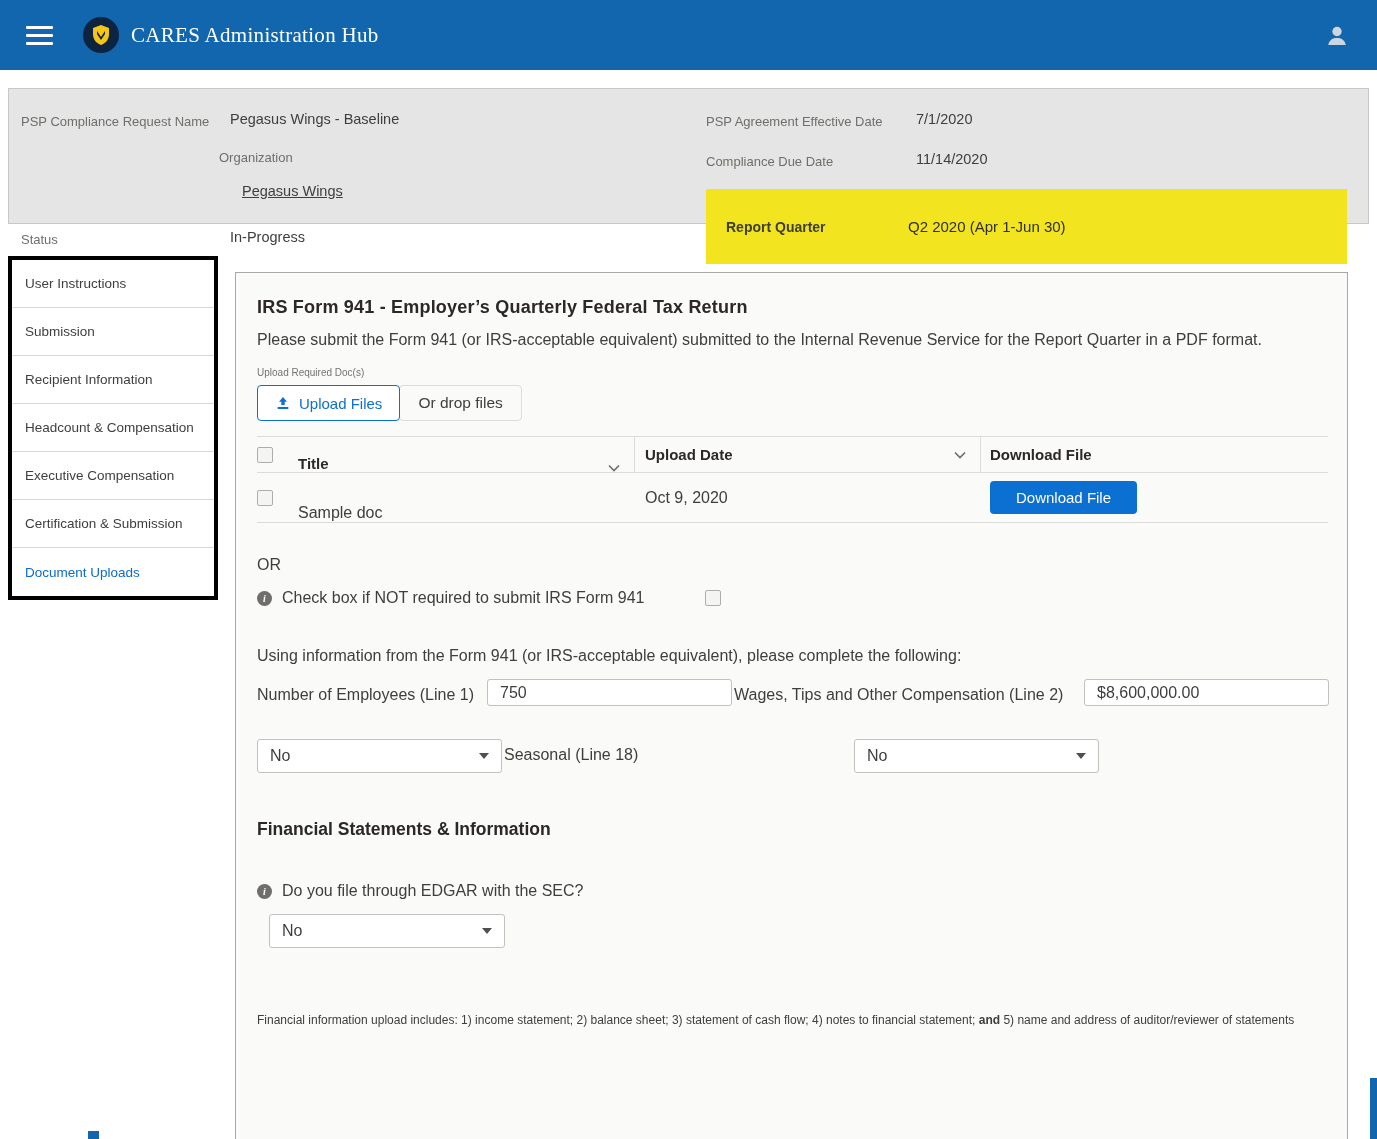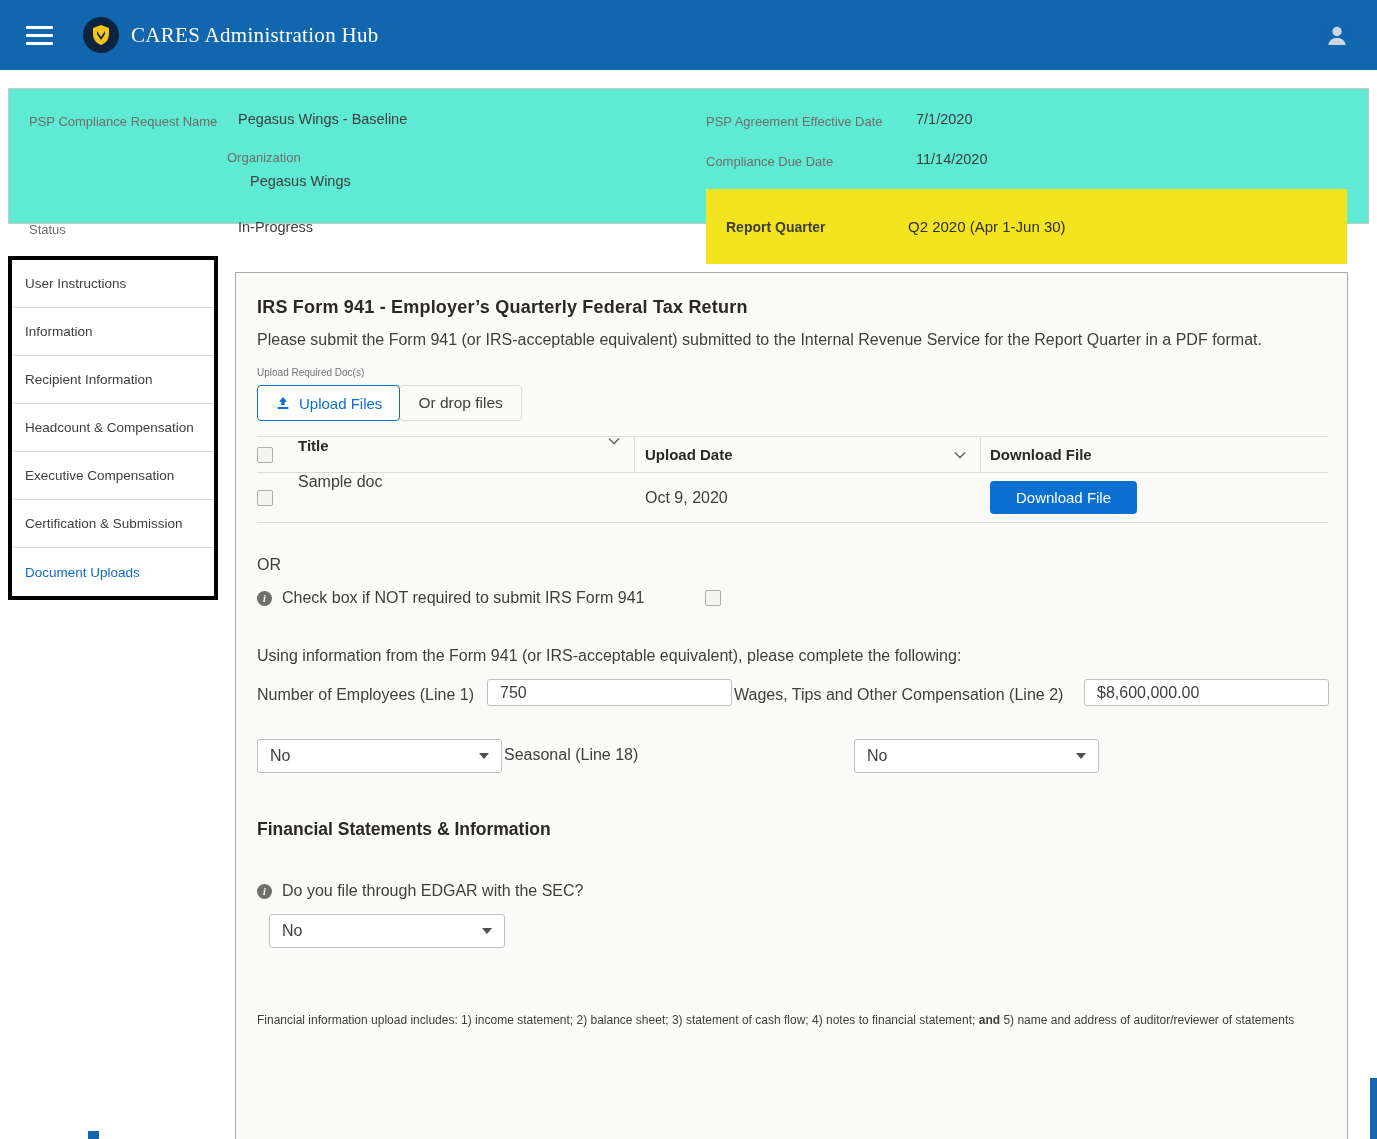--- a/index.html
+++ b/index.html
@@ -8,28 +8,28 @@
 
   
   .app-header { height: 70px; background: #1266ad; display: flex; align-items: center; padding: 0 26px; position: relative; }
   .hamburger { width: 27px; display: flex; flex-direction: column; gap: 5px; cursor: pointer; margin-right: 30px; }
   .hamburger span { height: 3px; background: #ffffff; border-radius: 1px; }
   .logo-badge { width: 36px; height: 36px; border-radius: 50%; background: #0d2440; display: flex; align-items: center; justify-content: center; margin-right: 12px; }
   .app-title { color: #ffffff; font-family: "Liberation Serif", serif; font-size: 21px; letter-spacing: .3px; }
   .avatar { margin-left: auto; width: 28px; height: 28px; border-radius: 50%; overflow: hidden; display:flex; align-items:center; justify-content:center; cursor: pointer; }
 
   
-  .summary-card { margin: 18px 8px 0 8px; border: 1px solid #c8c8c7; background: #5eead4; height: 136px; display: flex; padding-top: 20px; padding-left: 8px; }
+  .summary-card { margin: 18px 8px 0 8px; border: 1px solid #c8c8c7; background: #e5e5e5; height: 136px; display: flex; padding-top: 20px; }
   .sum-left { flex: 1; padding-left: 12px; }
   .sum-row { display: flex; align-items: flex-start; }
   .sum-label { width: 209px; font-size: 13px; color: #6f6e6a; line-height: 19px; padding-top: 3px; }
   .sum-value { font-size: 14.5px; color: #3e3e3c; line-height: 20px; }
   .org-block { margin-left: 198px; margin-top: 14px; }
   .org-block .sum-label { width: auto; }
-  .org-block .sum-value { margin-left: 23px; margin-top: 4px; }
+  .org-block .sum-value { margin-left: 23px; margin-top: 14px; text-decoration: underline; }
   .status-row { margin-top: 26px; }
   .sum-right { width: 645px; margin-right: 21px; padding-left: 4px; }
   .sum-right .sum-row { margin-bottom: 18px; }
   .sum-right .sum-label { width: 210px; }
   .report-quarter { background: #f2e41f; height: 75px; display: flex; align-items: center; margin-top: 0; }
   .rq-label { font-size: 14px; font-weight: bold; color: #3e3e34; width: 202px; padding-left: 20px; }
   .rq-value { font-size: 15px; color: #2f2f2b; }
 
   
   .content { display: flex; margin: 32px 8px 0 8px; align-items: flex-start; }
@@ -46,21 +46,21 @@
 
   .upload-ctrl { margin-top: 7px; display: flex; align-items: stretch; }
   .upload-btn { display: flex; align-items: center; gap: 8px; background: #ffffff; border: 1px solid #0b70d2; border-radius: 4px; color: #0b70d2; font-size: 15px; padding: 0 17px; height: 36px; cursor: pointer; position: relative; z-index: 1; }
   .drop-box { display: flex; align-items: center; border: 1px solid #dddbda; border-radius: 4px; margin-left: -1px; padding: 0 18px; height: 36px; font-size: 15.5px; color: #3e3e3c; }
 
   
   .doc-table { margin-top: 15px; width: 1071px; }
   .t-head { display: flex; border-top: 1px solid #dddbda; border-bottom: 1px solid #dddbda; height: 37px; align-items: center; background: #fafaf9; }
   .t-row { display: flex; height: 50px; align-items: center; border-bottom: 1px solid #dddbda; background: #fafaf9; }
   .c-check { width: 41px; display: flex; align-items: center; }
-  .c-title { width: 337px; display: flex; align-items: flex-start; justify-content: space-between; height: 100%; }
+  .c-title { width: 337px; display: flex; align-items: flex-end; justify-content: space-between; height: 100%; }
   .c-date { width: 346px; display: flex; align-items: center; justify-content: space-between; height: 100%; padding-left: 10px; }
   .t-head .c-title, .t-head .c-date { border-right: 1px solid #dddbda; }
   .c-dl { flex: 1; padding-left: 9px; display: flex; align-items: center; height: 100%; }
   .th-text { font-size: 15px; font-weight: bold; color: #2b2826; }
   .td-text { font-size: 16px; color: #3e3e3c; }
   .chev { margin-right: 14px; cursor: pointer; display: flex; }
   .checkbox { width: 16px; height: 16px; border: 1px solid #aeadab; border-radius: 2px; background: #f4f4f3; cursor: pointer; }
   .dl-btn { background: #0b70d2; color: #ffffff; border: none; border-radius: 4px; font-size: 15px; height: 33px; padding: 0 26px; cursor: pointer; font-family: inherit; }
 
   
@@ -145,21 +145,21 @@
         <div class="rq-label">Report Quarter</div>
         <div class="rq-value">Q2 2020 (Apr 1-Jun 30)</div>
       </div>
     </div>
   </section>
 
   <div class="content">
 
     <nav class="sidebar">
       <div class="side-item">User Instructions</div>
-      <div class="side-item">Information</div>
+      <div class="side-item">Submission</div>
       <div class="side-item">Recipient Information</div>
       <div class="side-item">Headcount &amp; Compensation</div>
       <div class="side-item">Executive Compensation</div>
       <div class="side-item">Certification &amp; Submission</div>
       <div class="side-item active">Document Uploads</div>
     </nav>
 
     <main class="panel">
 
       <div class="panel-title">IRS Form 941 - Employer’s Quarterly Federal Tax Return</div>

